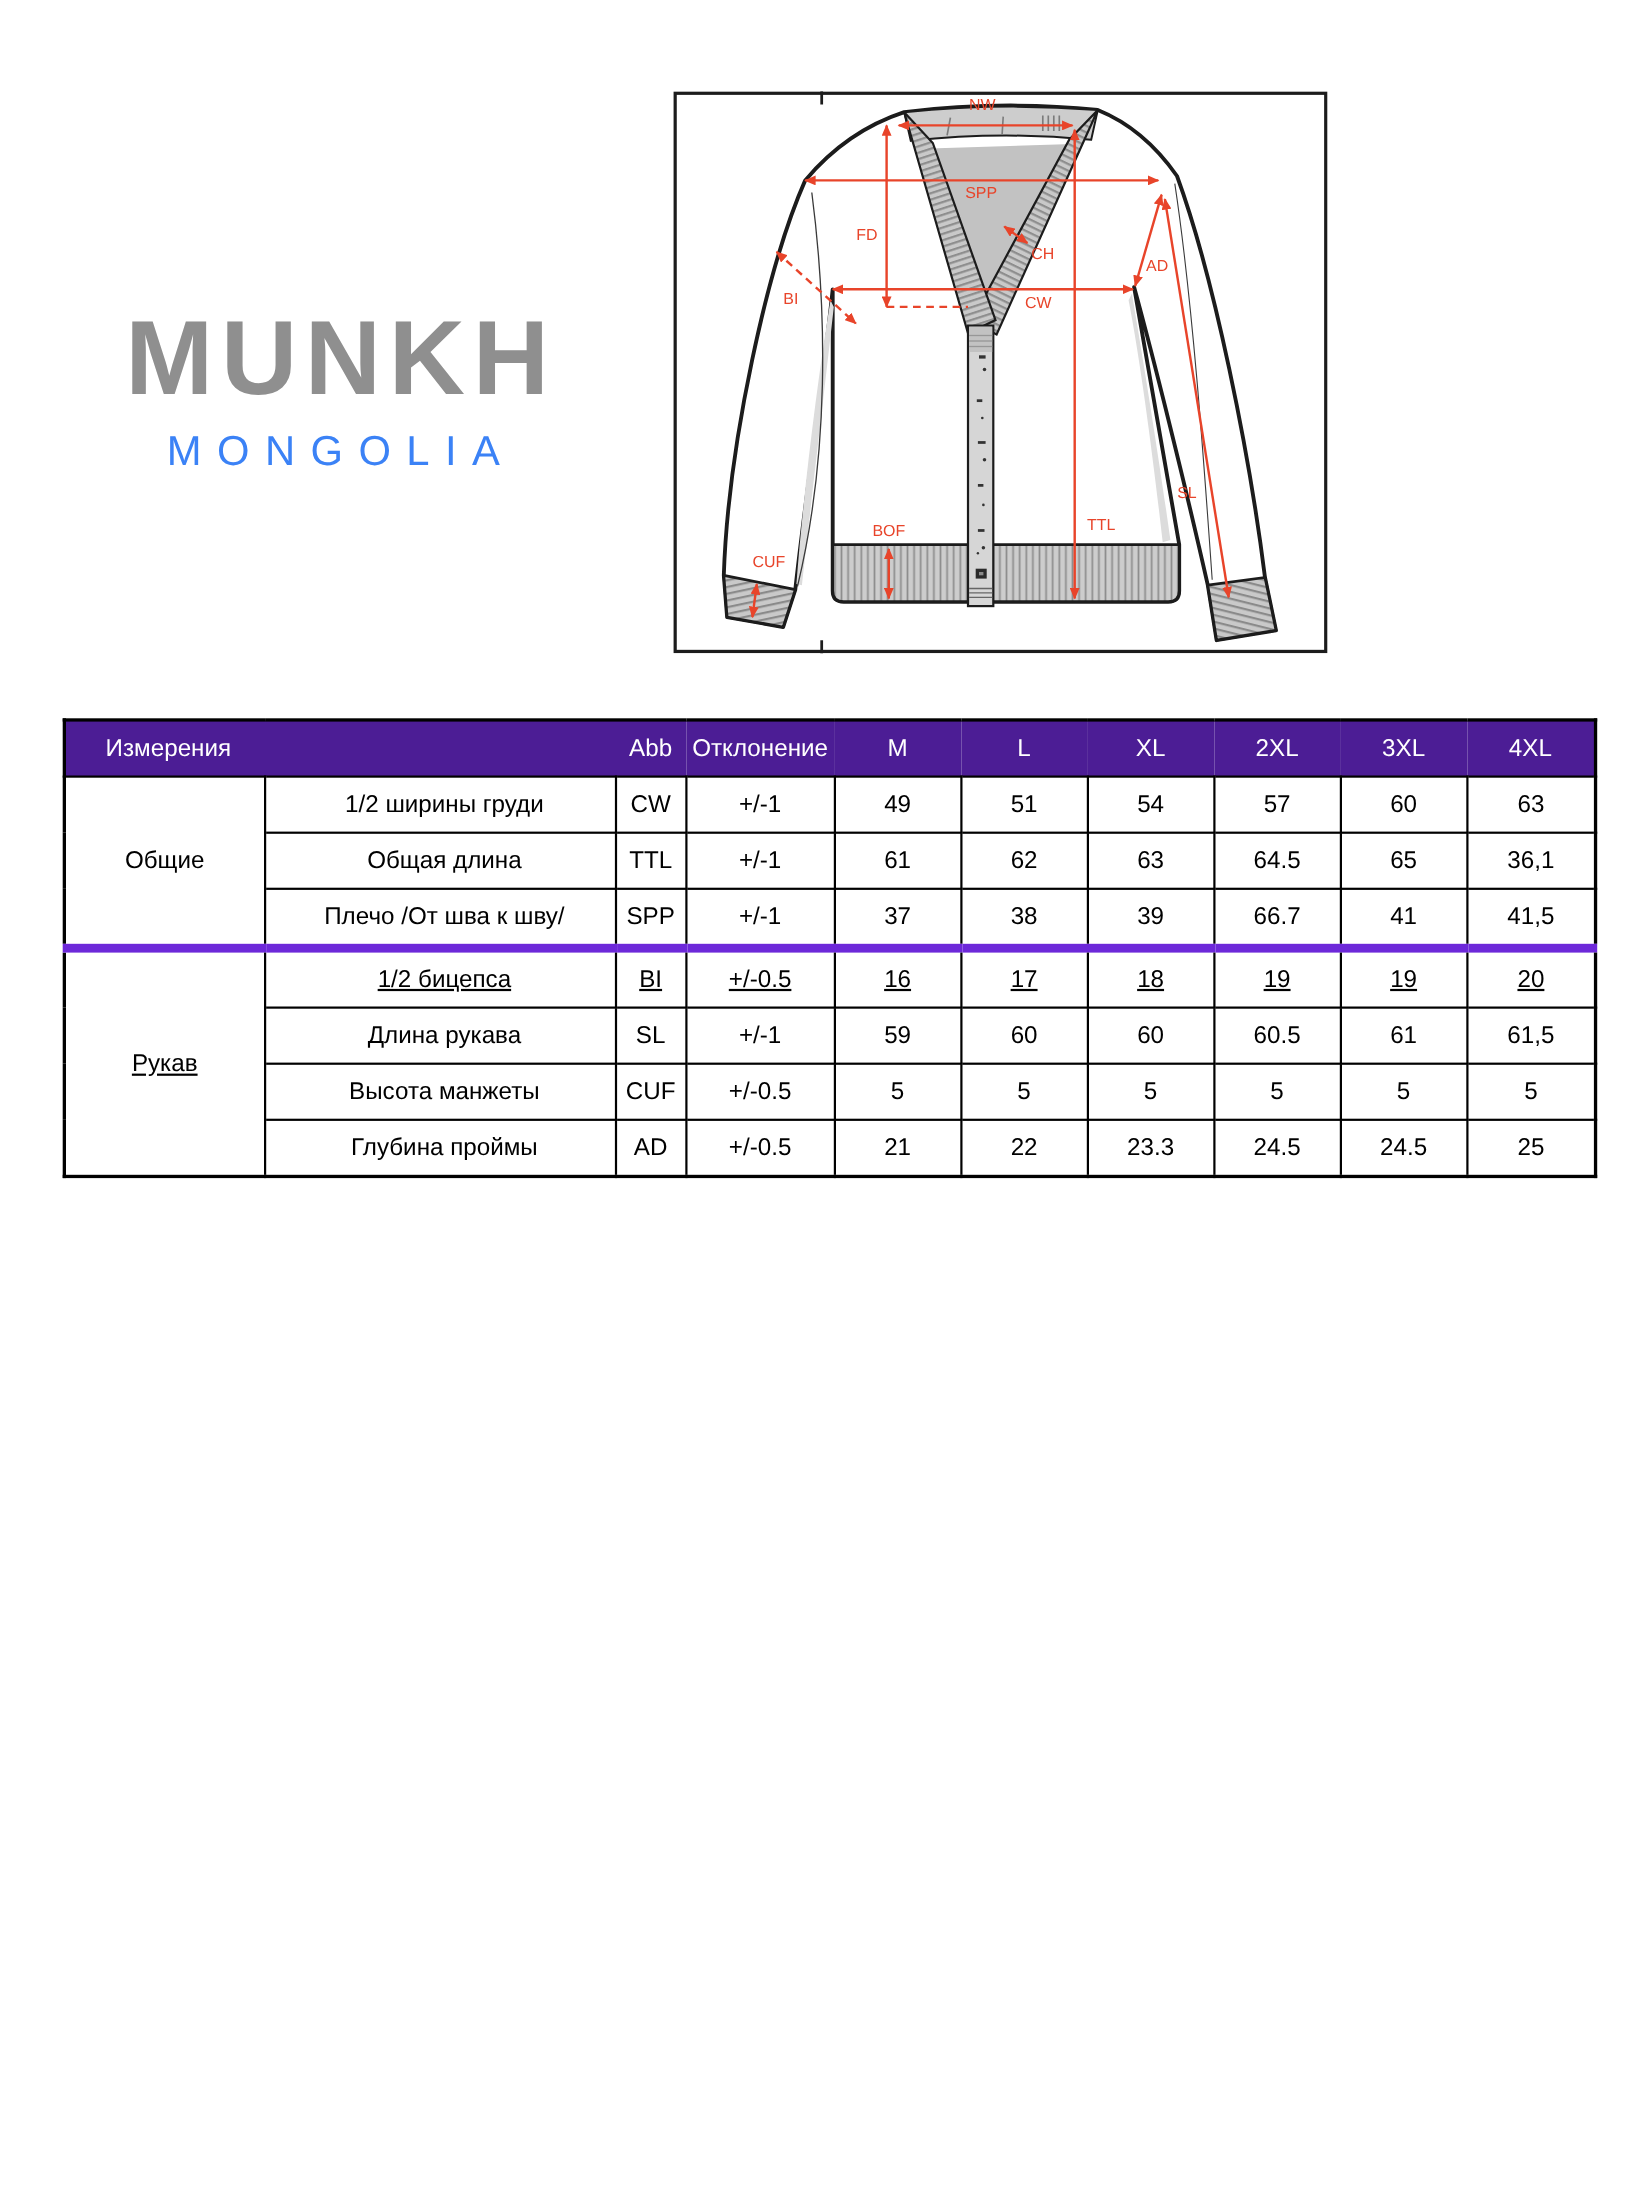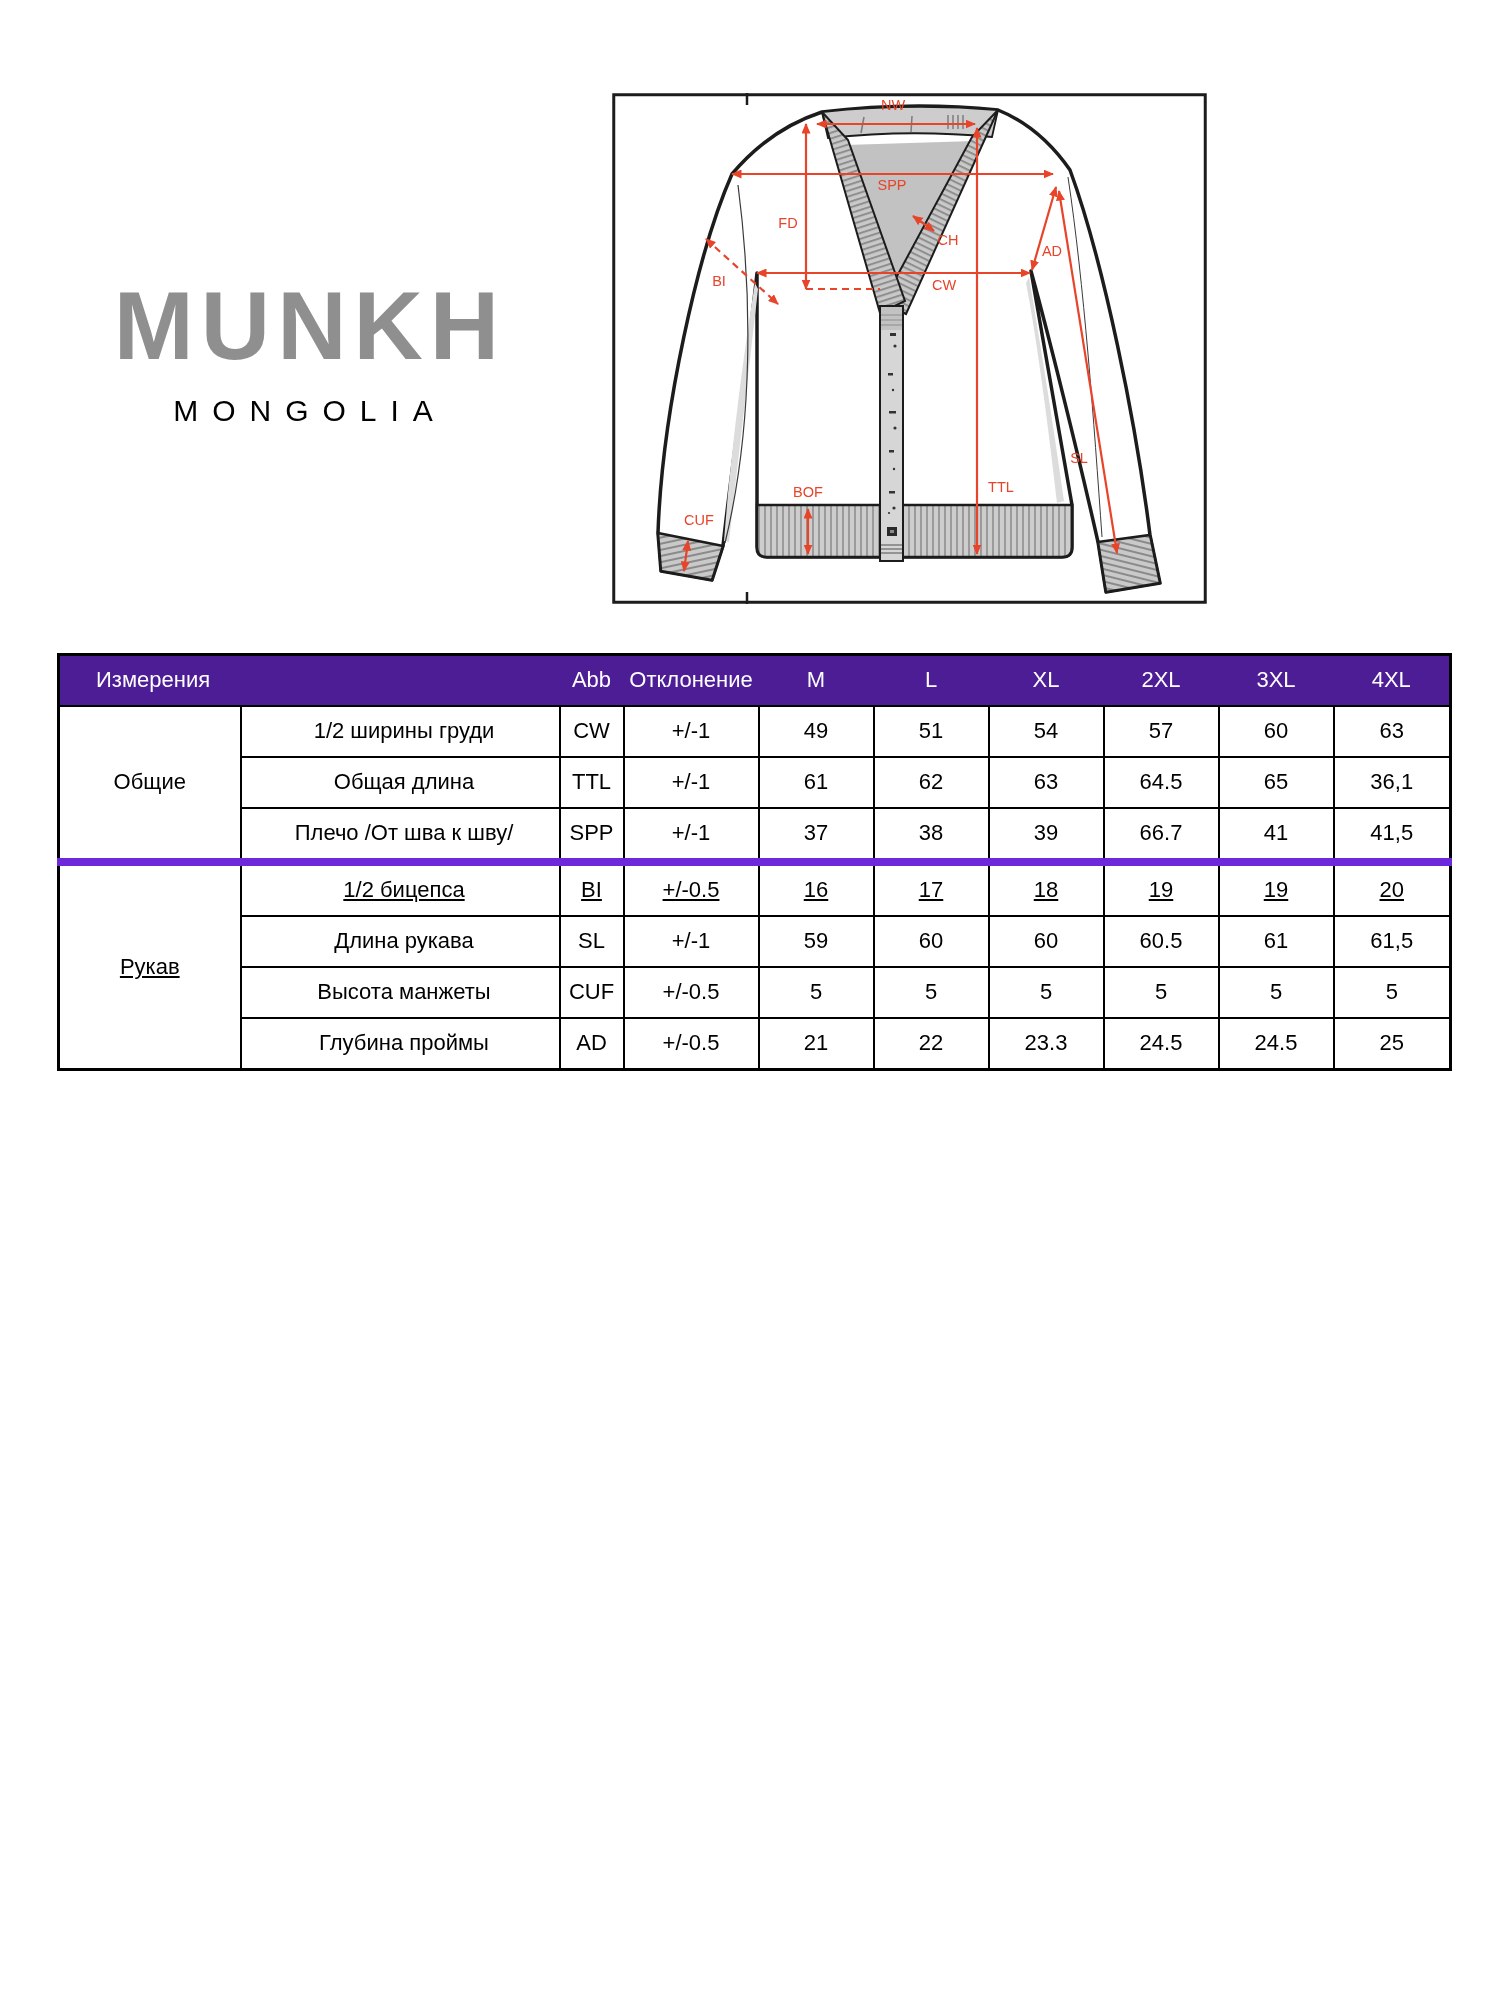--- a/index.html
+++ b/index.html
@@ -2,24 +2,24 @@
 <html><head>
 <meta charset="utf-8">
 <style>
   html,body{margin:0;padding:0;background:#ffffff;}
   #page{position:relative;width:1500px;height:2000px;background:#ffffff;overflow:hidden;
         font-family:"Liberation Sans",sans-serif;}
 
   
   #logo{position:absolute;left:105px;top:278px;width:410px;text-align:center;color:#8f8f8f;}
   #logo .brand{font-size:96px;line-height:96px;letter-spacing:7px;font-weight:700;}
-  #logo .sub{margin-top:22px;font-size:30px;line-height:30px;letter-spacing:14px;color:#000000;}
+  #logo .sub{margin-top:22px;font-size:38px;line-height:30px;letter-spacing:14px;color:#3b82f6;}
 
   
-  #diagram{position:absolute;left:612px;top:93px;width:595px;height:511px;}
+  #diagram{position:absolute;left:612px;top:83px;width:595px;height:511px;}
   #diagram svg{display:block;}
   .redlbl{font-family:"Liberation Sans",sans-serif;font-size:14.5px;fill:#e8442a;}
 
   
   #sizetable{position:absolute;left:57px;top:653px;width:1392px;border-collapse:collapse;
              table-layout:fixed;font-size:22px;color:#000;}
   #sizetable thead tr{background:#4c1d95;color:#fff;height:51px;}
   #sizetable thead th{font-weight:400;border:none;padding:0;}
   #sizetable thead th.meas{text-align:left;padding-left:36px;}
   #sizetable{border:3px solid #000;}

